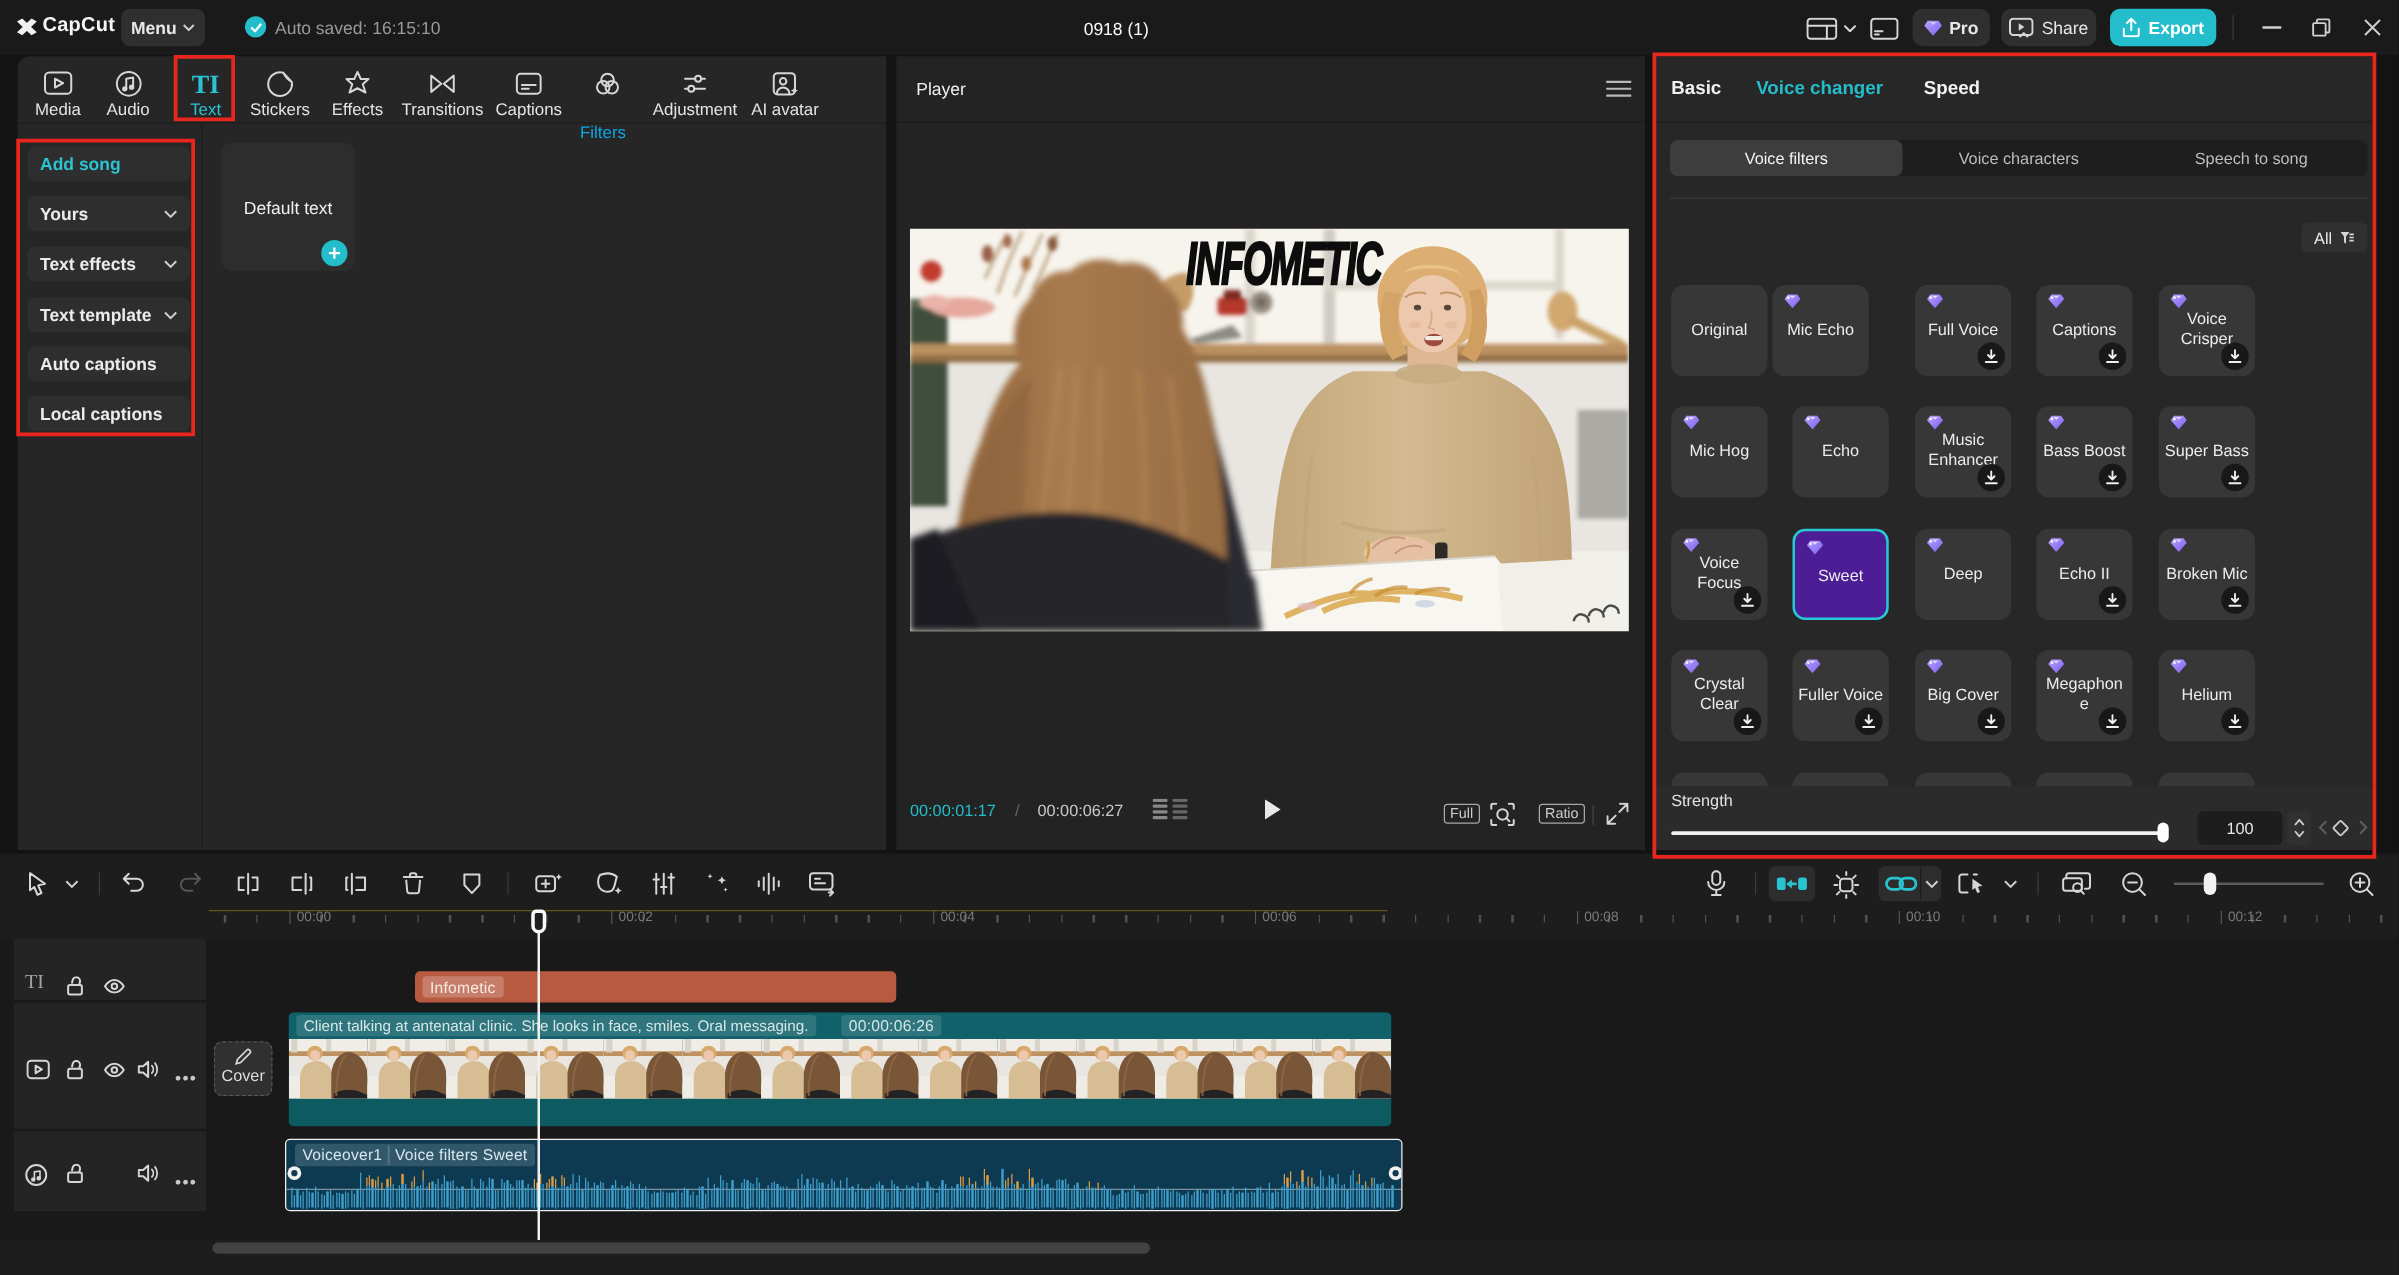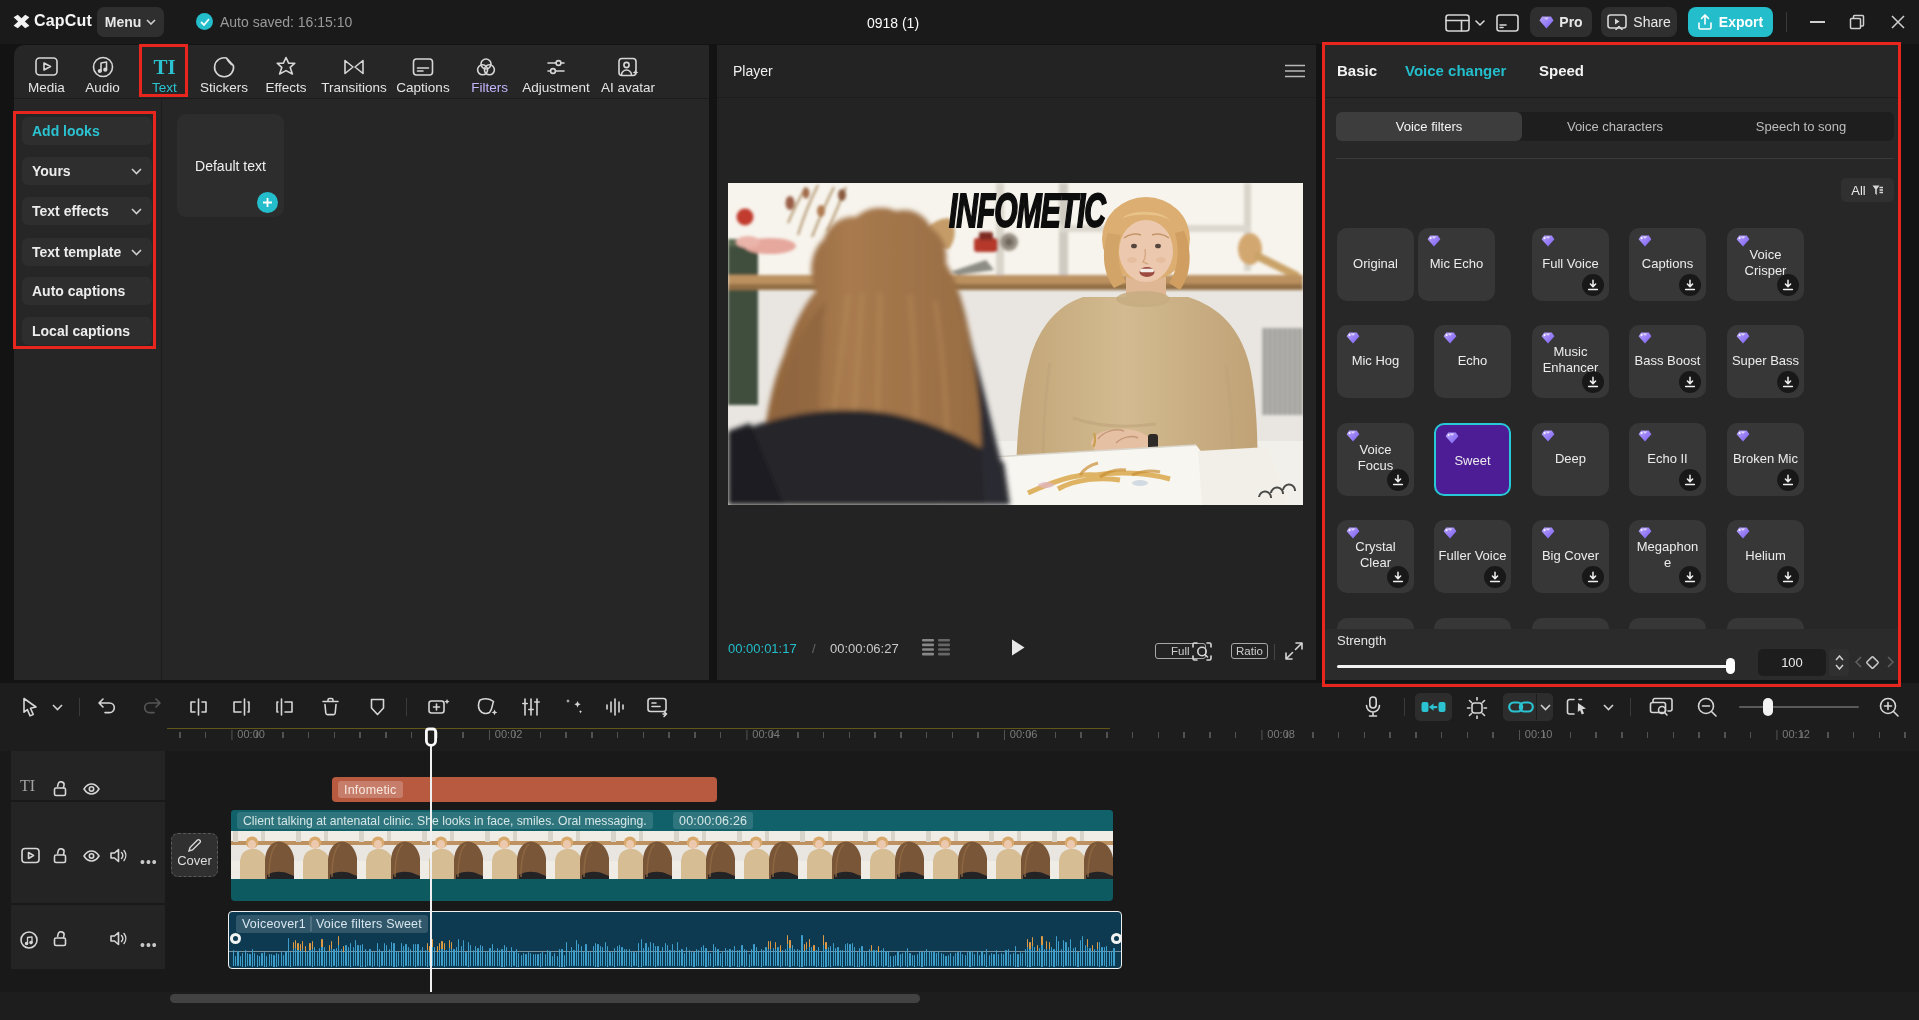--- a/index.html
+++ b/index.html
@@ -150,21 +150,21 @@
         <path d="M6.5 13 H17.5 M6.5 16 H12"></path>
       </svg>
       <div style="font-size:13.5px;color:#e4e4e4;text-align:center;margin-top:1px">Captions</div>
     </div>
   <div class="a" style="left:450px;top:10px;width:44px">
       <svg class="ic" width="24" height="24" viewBox="0 0 24 24" style="margin:0 auto">
         <circle cx="12" cy="9" r="5"></circle>
         <circle cx="8.6" cy="14.8" r="5"></circle>
         <circle cx="15.4" cy="14.8" r="5"></circle>
       </svg>
-      <div style="font-size:13.5px;color:#c4b5fd;text-align:right;margin-top:1px">Filters</div>
+      <div style="font-size:13.5px;color:#0ea5e9;text-align:left;margin-top:19px">Filters</div>
     </div>
   <div class="a" style="left:504px;top:10px;width:76px">
       <svg class="ic" width="24" height="24" viewBox="0 0 24 24" style="margin:0 auto">
         <path d="M4 8 H20 M4 16 H20"></path>
         <circle cx="14.5" cy="8" r="2.4" fill="#262626"></circle>
         <circle cx="9" cy="16" r="2.4" fill="#262626"></circle>
       </svg>
       <div style="font-size:13.5px;color:#e4e4e4;text-align:center;margin-top:1px">Adjustment</div>
     </div>
   <div class="a" style="left:584px;top:10px;width:60px">
@@ -172,21 +172,21 @@
         <rect x="3" y="3.5" width="17" height="17" rx="3"></rect>
         <circle cx="10.5" cy="10" r="2.6"></circle>
         <path d="M5.5 20 a5 5 0 0 1 10 0"></path>
         <path d="M19.5 14.5 l0.9 2 2 0.9 -2 0.9 -0.9 2 -0.9 -2 -2 -0.9 2 -0.9 Z" fill="#d6d6d6" stroke="none"></path>
       </svg>
       <div style="font-size:13.5px;color:#e4e4e4;text-align:center;margin-top:1px">AI avatar</div>
     </div>
 
   <div class="a" style="left:147px;top:55px;width:1px;height:580px;background:#1c1c1c"></div>
 
-  <div class="tbtn" style="top:72px;color:#2bc3d2">Add looks</div>
+  <div class="tbtn" style="top:72px;color:#2bc3d2">Add song</div>
   <div class="tbtn" style="top:112px">Yours<svg class="ch" width="11" height="7" viewBox="0 0 11 7">
         <path d="M1 1 L5.5 5.5 L10 1" stroke="#cfcfcf" stroke-width="1.6" fill="none"></path>
       </svg></div>
   <div class="tbtn" style="top:152px">Text effects<svg class="ch" width="11" height="7" viewBox="0 0 11 7">
         <path d="M1 1 L5.5 5.5 L10 1" stroke="#cfcfcf" stroke-width="1.6" fill="none"></path>
       </svg></div>
   <div class="tbtn" style="top:193px">Text template<svg class="ch" width="11" height="7" viewBox="0 0 11 7">
         <path d="M1 1 L5.5 5.5 L10 1" stroke="#cfcfcf" stroke-width="1.6" fill="none"></path>
       </svg></div>
   <div class="tbtn" style="top:232px">Auto captions</div>
@@ -329,21 +329,21 @@
         <rect x="0" y="13.8" width="12" height="2.6" rx="1"></rect>
         <rect x="16" y="0" width="12" height="2.6" rx="1" fill="#666"></rect>
         <rect x="16" y="4.6" width="12" height="2.6" rx="1" fill="#666"></rect>
         <rect x="16" y="9.2" width="12" height="2.6" rx="1" fill="#666"></rect>
         <rect x="16" y="13.8" width="12" height="2.6" rx="1" fill="#666"></rect>
       </g>
     </svg>
   <svg class="a" style="left:293px;top:593px" width="16" height="19" viewBox="0 0 16 19">
       <path d="M2 1.5 L14.5 9.5 L2 17.5 Z" fill="#e8e8e8"></path>
     </svg>
-  <div class="a" style="left:438px;top:598px;border:1.2px solid #a8a8a8;border-radius:3px;font-size:11.5px;color:#cdcdcd;padding:1px 15px">Full</div>
+  <div class="a" style="left:438px;top:598px;border:1.2px solid #a8a8a8;border-radius:3px;font-size:11.5px;color:#cdcdcd;padding:1px 4px">Full</div>
   <svg class="a ic" style="left:475px;top:597px" width="20" height="19" viewBox="0 0 20 19">
       <path d="M1 5 V2.5 A1.5 1.5 0 0 1 2.5 1 H5 M15 1 H17.5 A1.5 1.5 0 0 1 19 2.5 V5 M19 14 V16.5 A1.5 1.5 0 0 1 17.5 18 H15 M5 18 H2.5 A1.5 1.5 0 0 1 1 16.5 V14"></path>
       <circle cx="10" cy="9.5" r="4.2"></circle>
       <path d="M13 12.5 L15.5 15"></path>
     </svg>
   <div class="a" style="left:514px;top:598px;border:1.2px solid #a8a8a8;border-radius:3px;font-size:11.5px;color:#cdcdcd;padding:1px 4px">Ratio</div>
   <div class="a" style="left:557px;top:599px;width:1px;height:16px;background:#444"></div>
   <svg class="a ic" style="left:568px;top:597px" width="18" height="18" viewBox="0 0 18 18">
       <path d="M11 1 H17 V7 M17 1 L10.5 7.5 M7 17 H1 V11 M1 17 L7.5 10.5"></path>
     </svg>

